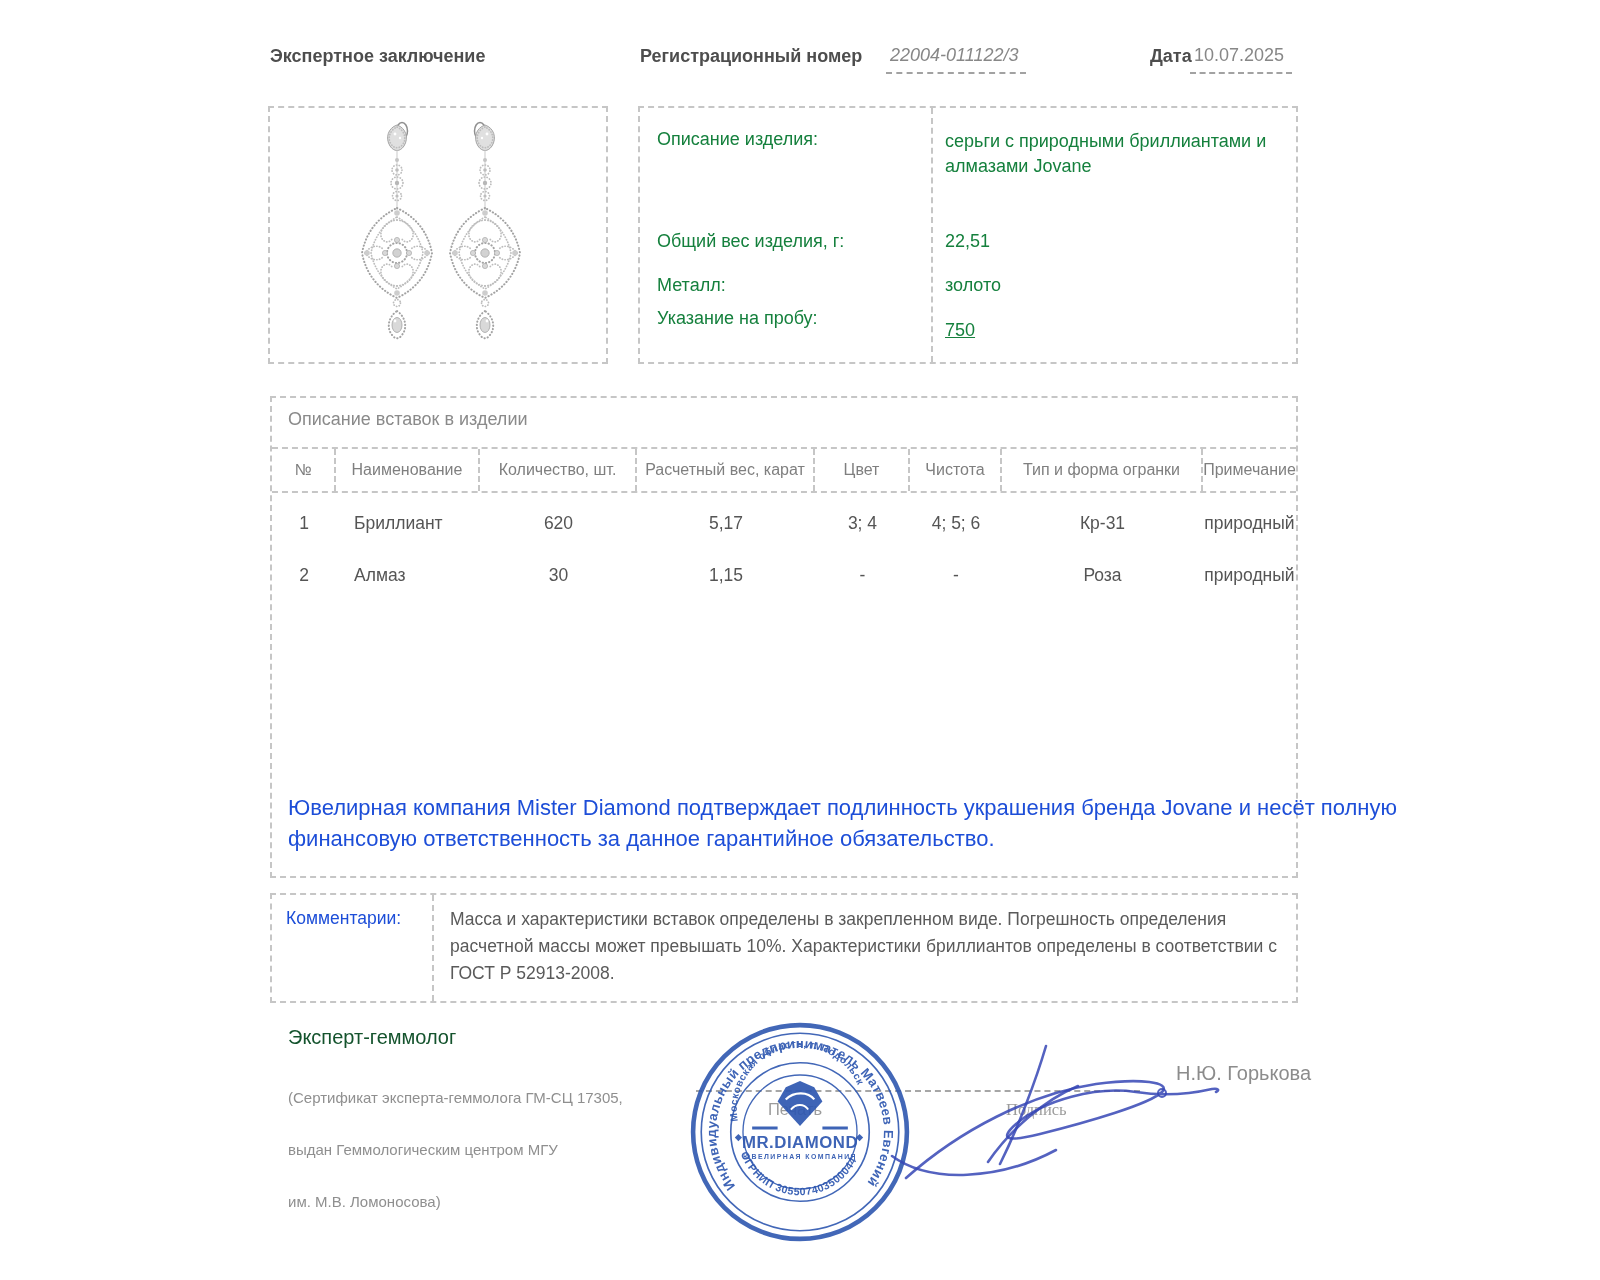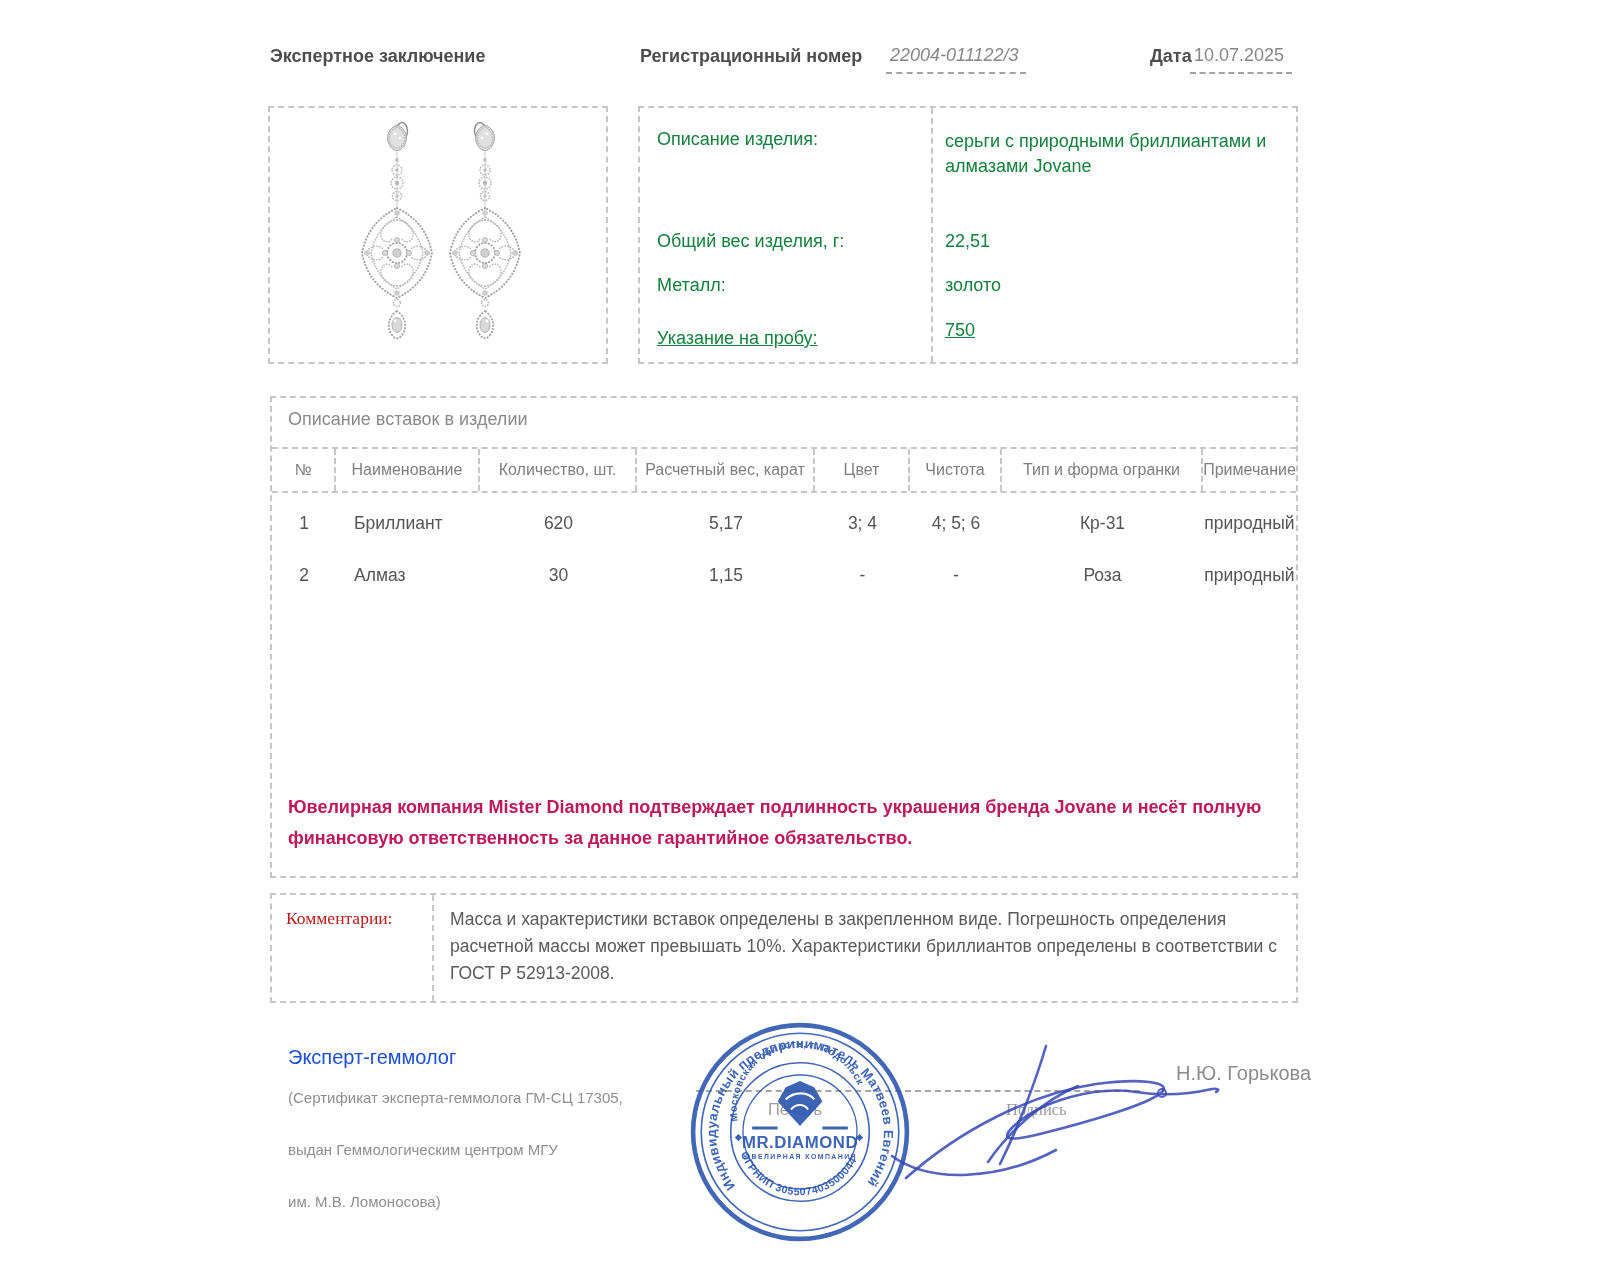--- a/index.html
+++ b/index.html
@@ -14,24 +14,24 @@
   .vdiv{border-left:2px dashed #c6c6c6;}
   .tbl-title{font-size:18px;color:#8a8a8a;white-space:nowrap;}
   .hrow{display:flex;border-top:2px dashed #c6c6c6;border-bottom:2px dashed #c6c6c6;box-sizing:border-box;}
   .hcell{display:flex;align-items:center;justify-content:center;font-size:16px;color:#7f7f7f;
          border-right:2px dashed #c6c6c6;box-sizing:border-box;white-space:nowrap;}
   .hcell:last-child{border-right:none;}
   .trow{display:flex;}
   .tcell{display:flex;align-items:center;justify-content:center;font-size:17.5px;color:#555555;
          box-sizing:border-box;white-space:nowrap;}
   .tcell.left{justify-content:flex-start;padding-left:18px;}
-  .statement{font-size:18px;font-weight:bold;color:#be185d;line-height:31px;white-space:nowrap;}
-  .comm-label{font-size:17.5px;color:#b91c1c;white-space:nowrap;font-family:Liberation Serif, serif;}
+  .statement{font-size:22px;font-weight:normal;color:#1d4ed8;line-height:31px;white-space:nowrap;}
+  .comm-label{font-size:17.5px;color:#1d4ed8;white-space:nowrap;}
   .comm-line{font-size:17.5px;color:#5a5a5a;line-height:27px;white-space:nowrap;}
-  .ftitle{font-size:20px;color:#1d4ed8;white-space:nowrap;margin-top:20px;}
+  .ftitle{font-size:20px;color:#14532d;white-space:nowrap;}
   .fcert{font-size:15px;color:#8f8f8f;line-height:20px;white-space:nowrap;margin-top:32px;}
   .fcap{font-size:16.5px;color:#9c9c9c;white-space:nowrap;}
   .fname{font-size:20px;color:#8c8c8c;white-space:nowrap;}
   .sealline{border-top:2px dashed #a6a6a6;}
   .bead{fill:none;stroke:#a3a3a3;stroke-width:2;stroke-dasharray:.3 3;stroke-linecap:round;}
   .bead2{fill:none;stroke:#bdbdbd;stroke-width:1.7;stroke-dasharray:.3 2.5;stroke-linecap:round;}
   .sig{fill:none;stroke:#3646b5;stroke-width:2.6;stroke-linecap:round;opacity:.85;}
 </style>
 </head>
 <body>
@@ -97,21 +97,21 @@
   </div>
 
   <div class="abs dbox" style="left:638px;top:106px;width:660px;height:258px;">
     <div class="abs vdiv" style="left:291px;top:0;bottom:0;width:0;"></div>
     <div class="abs dtext" style="left:17px;top:21px;">Описание изделия:</div>
     <div class="abs dtext" style="left:305px;top:21px;width:330px;white-space:normal;line-height:25px;">серьги с природными бриллиантами и алмазами Jovane</div>
     <div class="abs dtext" style="left:17px;top:123px;">Общий вес изделия, г:</div>
     <div class="abs dtext" style="left:305px;top:123px;">22,51</div>
     <div class="abs dtext" style="left:17px;top:167px;">Металл:</div>
     <div class="abs dtext" style="left:305px;top:167px;">золото</div>
-    <div class="abs dtext" style="left:17px;top:220px;text-decoration:underline;">Указание на пробу:</div>
+    <div class="abs dtext" style="left:17px;top:200px;">Указание на пробу:</div>
     <div class="abs dtext" style="left:305px;top:212px;text-decoration:underline;">750</div>
   </div>
 
   <div class="abs dbox" style="left:270px;top:396px;width:1028px;height:482px;">
     <div class="abs tbl-title" style="left:16px;top:11px;">Описание вставок в изделии</div>
 
     <div class="abs hrow" style="left:0;right:0;top:49px;height:46px;">
       <div class="hcell" style="width:64px;">№</div>
       <div class="hcell" style="width:144px;">Наименование</div>
       <div class="hcell" style="width:157px;">Количество, шт.</div>

